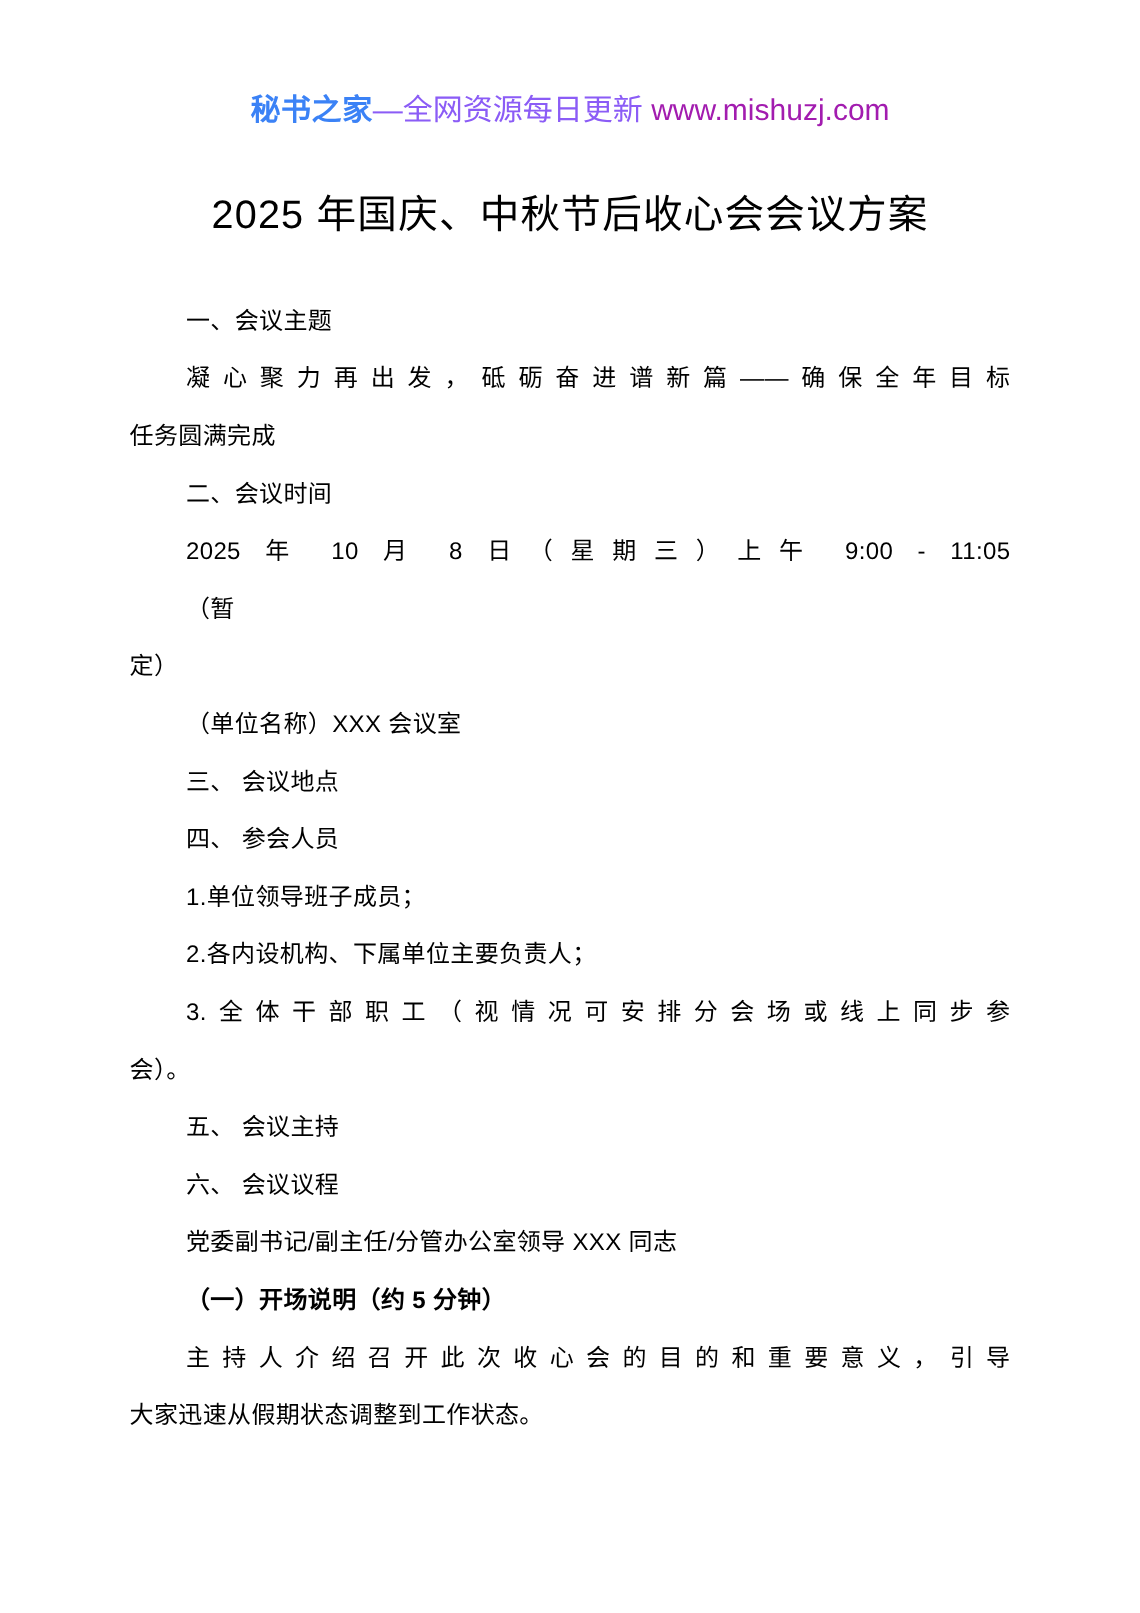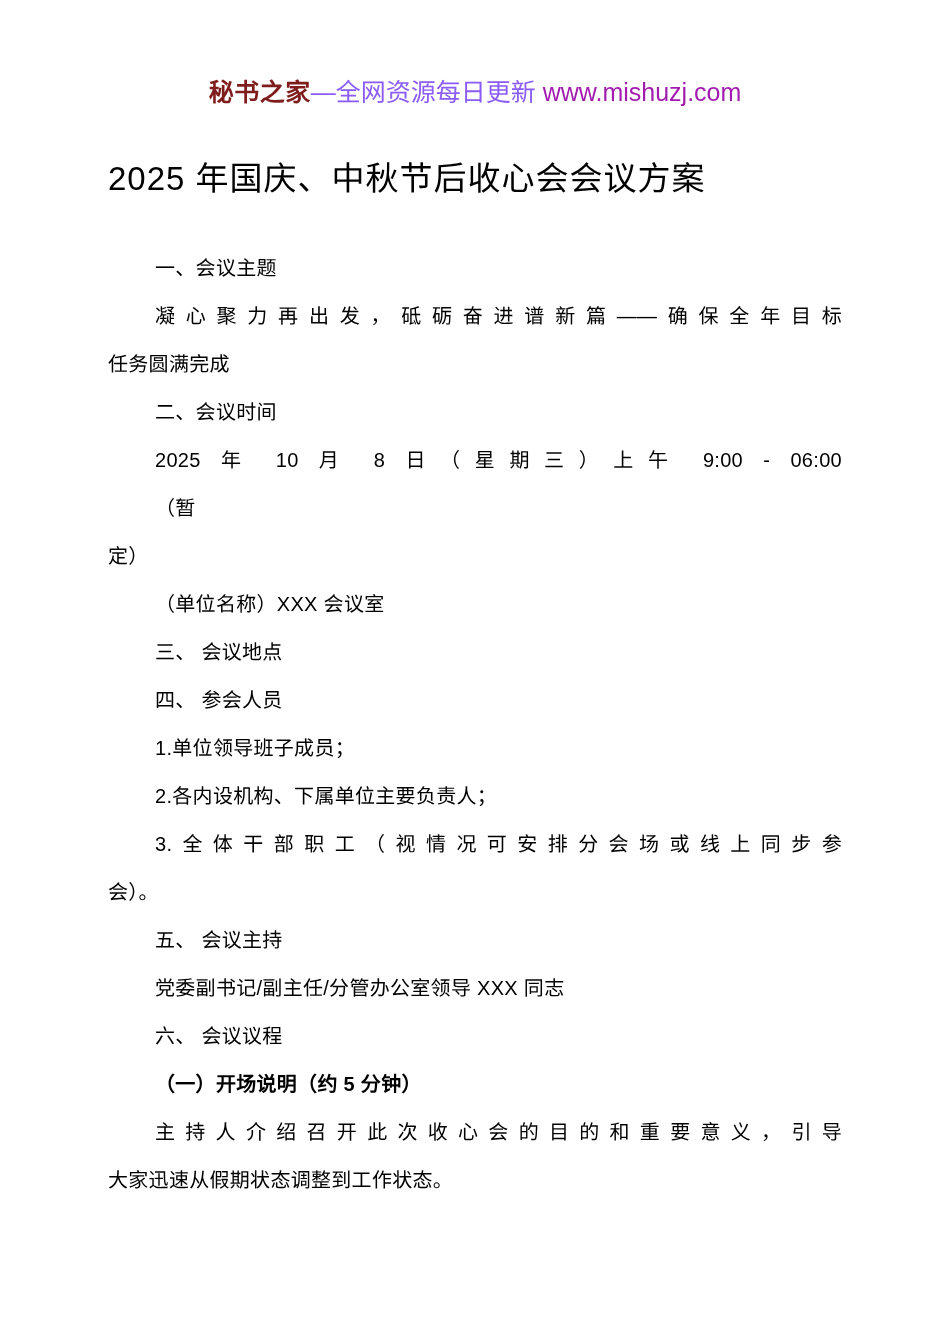--- a/index.html
+++ b/index.html
@@ -25,33 +25,33 @@
   }
   
   .site-header {
     text-align: center;
     font-size: 25px;
     line-height: 36px;
     white-space: nowrap;
     margin-bottom: 44px;
   }
   .site-brand {
-    color: #7f1d1d;
+    color: #3b82f6;
     font-weight: bold;
     letter-spacing: 0.5px;
   }
   .site-tag {
     color: #8b5cf6;
   }
   .site-url {
     color: #a21caf;
   }
   
   .doc-title {
-    text-align: left;
+    text-align: center;
     font-size: 33px;
     line-height: 50px;
     letter-spacing: 1px;
     margin: 0 0 42px 0;
     font-weight: normal;
     white-space: nowrap;
   }
   
   .body-text p {
     margin: 0 0 4px 0;
@@ -89,35 +89,35 @@
 
   <h1 class="doc-title">2025 年国庆、中秋节后收心会会议方案</h1>
 
   <div class="body-text">
 
     <p class="indent heading-gap">一、会议主题</p>
     <p class="indent spread">凝心聚力再出发，砥砺奋进谱新篇——确保全年目标</p>
     <p class="noindent">任务圆满完成</p>
 
     <p class="indent heading-gap">二、会议时间</p>
-    <p class="indent spread">2025 年 10 月 8 日（星期三）上午 9:00 - 06:00</p>
+    <p class="indent spread">2025 年 10 月 8 日（星期三）上午 9:00 - 11:05</p>
     <p class="indent">（暂</p>
     <p class="noindent">定）</p>
 
     <p class="indent">（单位名称）XXX 会议室</p>
     <p class="indent heading-gap">三、 会议地点</p>
 
     <p class="indent heading-gap">四、 参会人员</p>
     <p class="indent">1.单位领导班子成员；</p>
     <p class="indent">2.各内设机构、下属单位主要负责人；</p>
     <p class="indent spread">3.全体干部职工（视情况可安排分会场或线上同步参</p>
     <p class="noindent">会）。</p>
 
     <p class="indent heading-gap">五、 会议主持</p>
+    <p class="indent heading-gap">六、 会议议程</p>
+
     <p class="indent">党委副书记/副主任/分管办公室领导 XXX 同志</p>
-
-    <p class="indent heading-gap">六、 会议议程</p>
     <p class="indent bold">（一）开场说明（约 5 分钟）</p>
     <p class="indent spread">主持人介绍召开此次收心会的目的和重要意义，引导</p>
     <p class="noindent">大家迅速从假期状态调整到工作状态。</p>
 
   </div>
 </div>
 
 </body></html>

